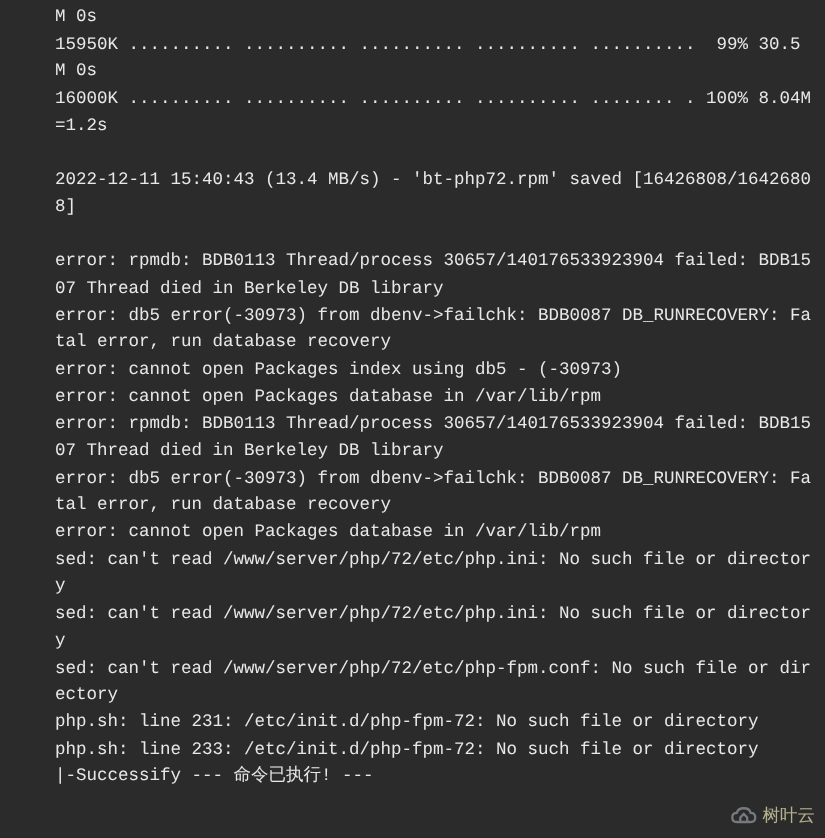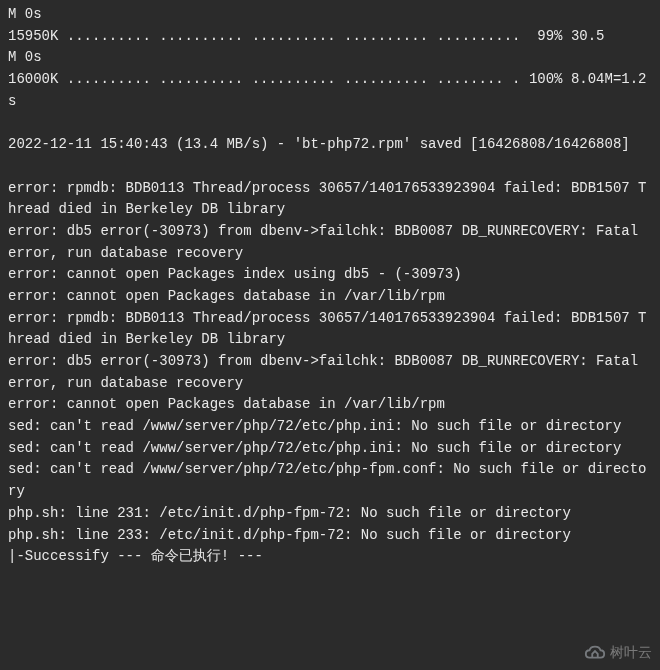--- a/index.html
+++ b/index.html
@@ -19,29 +19,30 @@
       overflow: hidden;
       position: relative;
       word-break: break-all;
     }
     .terminal {
       white-space: pre-wrap;
       word-wrap: break-word;
     }
     .line-row {
       display: block;
+      margin-left: 36px;
     }
     .watermark {
       position: absolute;
       bottom: 6px;
       right: 8px;
       display: flex;
       align-items: center;
       gap: 4px;
-      color: #a3a3a3;
+      color: #fef9c3;
       font-size: 14px;
       font-family: sans-serif;
       opacity: 0.65;
     }
     .watermark-icon {
       width: 22px;
       height: 18px;
       display: inline-block;
     }
     .watermark-icon svg {

